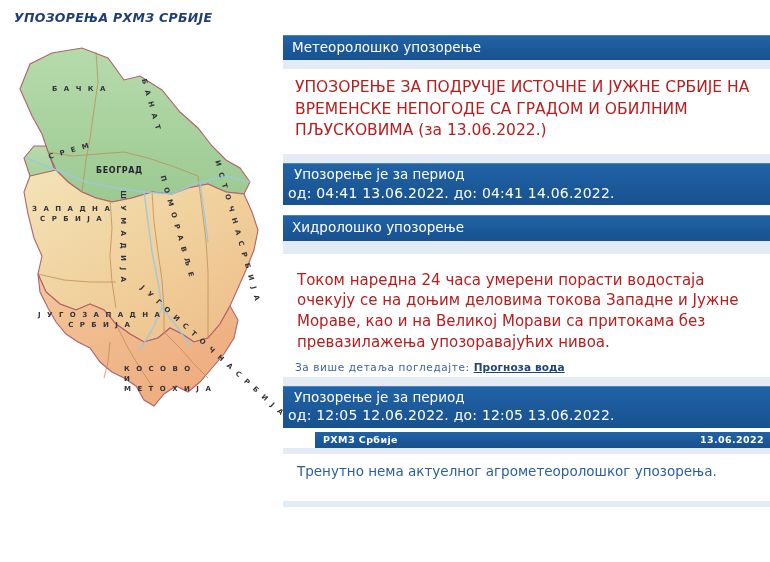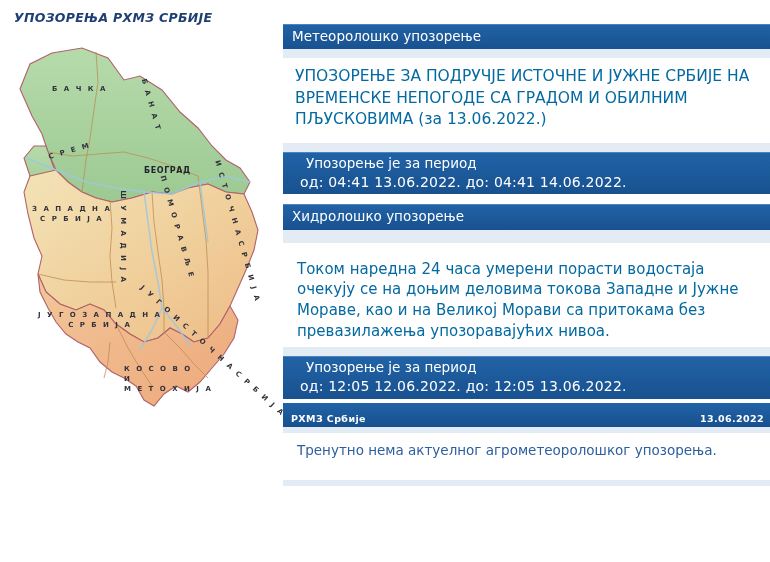--- a/index.html
+++ b/index.html
@@ -46,79 +46,79 @@
     letter-spacing: 2.0px;
     white-space: nowrap;
     text-align: center;
     line-height: 1.45;
     pointer-events: none;
   }
   .map-label.city {
     letter-spacing: 0.6px;
     font-size: 8px;
     color: #232330;
-    margin-left: 48px;
   }
   .rot-n18 { transform: rotate(-16deg); transform-origin: 50% 50%; }
   .rot-90  { transform: rotate(90deg);  transform-origin: 50% 50%; }
   .rot-72  { transform: rotate(74deg);  transform-origin: 50% 50%; }
   .rot-50  { transform: rotate(42deg);  transform-origin: 50% 50%; }
 
   
   #content {
     position: absolute;
     left: 283px;
-    top: 24px;
+    top: 35px;
     width: 487px;
   }
 
   .bar {
     background: #1b5a9e;
     background: linear-gradient(180deg,#2163a7 0%, #18518f 100%);
     color: #ffffff;
     font-size: 13.5px;
     padding: 3px 2px 4px 9px;
     line-height: 1.35;
     box-shadow: inset 0 1px 0 #4a85bf;
   }
   .bar.period {
-    padding: 2px 2px 3px 16px;
+    padding: 2px 2px 3px 4px;
   }
   .bar .period-title {
     display: block;
     padding-left: 7px;
     font-size: 13.5px;
   }
   .bar .period-range {
     display: block;
     padding-left: 1px;
     font-size: 14px;
     letter-spacing: 0.2px;
   }
 
   .bar-sm {
     background: linear-gradient(180deg,#2163a7 0%, #17508e 100%);
     color: #ffffff;
     font-size: 9.5px;
     font-weight: bold;
     letter-spacing: 0.4px;
-    padding: 10px 6px 3px 8px;
+    padding: 2px 6px 3px 8px;
     display: flex;
     justify-content: space-between;
     align-items: center;
+    margin-left: 32px;
   }
 
   .tintband {
     background: #e3ebf4;
     height: 9px;
   }
   .tintband.tall { height: 13px; }
 
   .body-text {
-    color: #0369a1;
+    color: #b91c1c;
     font-size: 15px;
     line-height: 1.38;
     padding: 16px 6px 6px 12px;
   }
   .body-text.headline {
     font-size: 15.5px;
     padding-top: 8px;
   }
   .body-text.plain {
     padding-left: 14px;
@@ -236,20 +236,23 @@
   <div class="bar period">
     <span class="period-title">Упозорење је за период</span>
     <span class="period-range">од:  04:41 13.06.2022.  до: 04:41 14.06.2022.</span>
   </div>
 
   <div class="white-gap"></div>
 
   <div class="bar">Хидролошко упозорење</div>
   <div class="tintband tall"></div>
   <div class="body-text plain">Током наредна 24 часа умерени порасти водостаја очекују се на доњим деловима токова Западне и Јужне Мораве, као и на Великој Морави са притокама без превазилажења упозоравајућих нивоа.</div>
+  <div class="body-text small-note">
+    <span class="lead">За више детаља погледајте: </span><a class="link" href="#">Прогноза вода</a>
+  </div>
   <div class="tintband"></div>
   <div class="bar period">
     <span class="period-title">Упозорење је за период</span>
     <span class="period-range">од:  12:05 12.06.2022.  до: 12:05 13.06.2022.</span>
   </div>
 
   <div class="spacer-xs"></div>
 
   <div class="bar-sm">
     <span>РХМЗ Србије</span>

